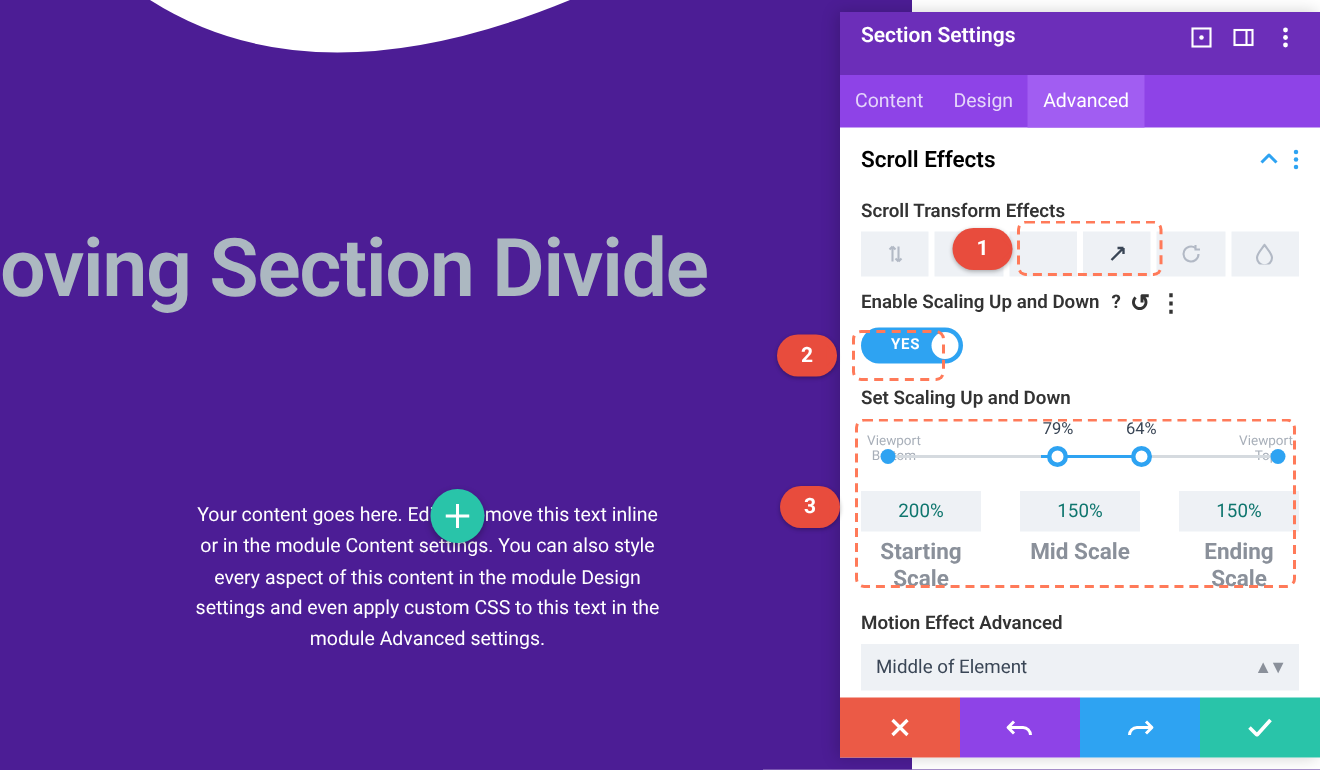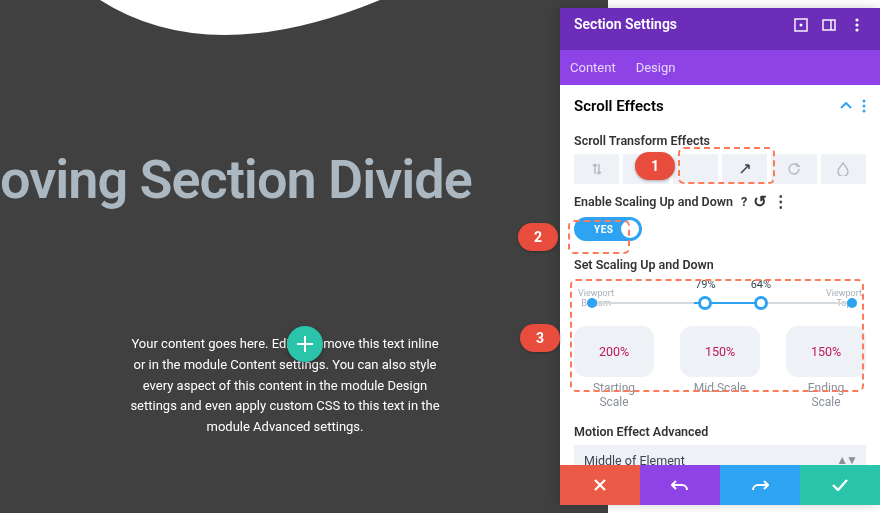--- a/index.html
+++ b/index.html
@@ -1,17 +1,17 @@
 <!DOCTYPE html>
 <html><head>
 <meta charset="utf-8">
 <style>
 * { margin:0; padding:0; box-sizing:border-box; font-family:-apple-system,BlinkMacSystemFont,"Segoe UI",Roboto,Helvetica,Arial,sans-serif; }
 body { width:880px; height:513px; background:#fff; overflow:hidden; position:relative; }
-.stage { position:absolute; left:0; top:0; width:608px; height:513px; background:#404040; }
+.stage { position:absolute; left:0; top:0; width:608px; height:513px; background:#4c1d95; }
 .headline { position:absolute; top:148px; left:0; width:560px; font-size:54px; font-weight:600; color:#acb8c1; white-space:nowrap; letter-spacing:-1px; }
 .bodycopy { position:absolute; top:334px; left:0; width:560px; padding:0 120px 0 130px; text-align:center; color:#fff; font-size:13px; line-height:1.6; }
 .curve { position:absolute; top:0; left:100px; width:280px; height:55px; }
 .fab { position:absolute; top:326px; left:287px; width:36px; height:36px; border-radius:50%; background:#29c4a9; display:flex; align-items:center; justify-content:center; color:#fff; font-size:18px; box-shadow:0 2px 5px rgba(0,0,0,.3); }
 
 .panel { position:absolute; right:0; top:8px; width:320px; height:497px; background:#fff; box-shadow:-2px 0 10px rgba(0,0,0,0.18); display:flex; flex-direction:column; }
 .p-title { background:#6c2eb9; color:#fff; padding:8px 14px; display:flex; align-items:flex-start; gap:10px; font-weight:600; font-size:14px; height:42px; }
 .p-title .spacer { flex:1; }
 .p-title .ic { width:18px; height:18px; display:flex; align-items:center; justify-content:center; cursor:pointer; }
 .p-tabs { background:#8e43e7; display:flex; font-size:13px; }
@@ -35,22 +35,22 @@
 .slider-track { position:absolute; top:24px; left:14px; right:14px; height:2px; background:#d5dadf; }
 .slider-mid { position:absolute; top:24px; height:2px; background:#2ea3f2; left:41%; width:23%; }
 .knob { position:absolute; top:24px; width:10px; height:10px; background:#2ea3f2; border-radius:50%; transform:translate(-5px,-4px); }
 .knob.big { width:14px; height:14px; border:3px solid #2ea3f2; background:#fff; transform:translate(-7px,-6px); }
 .pct { position:absolute; top:0; font-size:11px; color:#3a4656; transform:translateX(-50%); }
 .vp { position:absolute; top:10px; font-size:9px; color:#a8afb9; width:44px; text-align:center; }
 .vp.l { left:0; }
 .vp.r { right:0; text-align:center; }
 .sc-row { display:flex; justify-content:space-between; margin-top:-2px; }
 .sc-col { width:80px; text-align:center; }
-.sc-val { background:#eef1f5; padding:18px 0; font-size:12.5px; color:#be185d;border-radius:12px; }
-.sc-name { font-size:12px; color:#8a909a; margin-top:4px; line-height:1.2; white-space:pre-line; }
+.sc-val { background:#eef1f5; padding:6px 0; font-size:12.5px; color:#0f766e; }
+.sc-name { font-size:15px; color:#8a909a; margin-top:4px; line-height:1.2; white-space:pre-line;font-weight:bold; }
 .select { background:#eef1f5; padding:8px 10px; font-size:12.5px; color:#3a4656; display:flex; align-items:center; }
 .select .arr { margin-left:auto; font-size:12px; color:#8a909a; letter-spacing:-2px;}
 .footer { display:flex; height:40px; }
 .f-btn { flex:1; display:flex; align-items:center; justify-content:center; color:#fff; cursor:pointer; }
 .f-cancel{background:#eb5a46;}.f-undo{background:#8e43e7;}.f-redo{background:#2ea3f2;}.f-ok{background:#29c4a9;}
 
 .highlight { position:absolute; border:2px dashed #ff7a59; border-radius:6px; }
 .hl1{top:147px;right:105px;width:97px;height:37px;}
 .hl2{top:220px;right:250px;width:62px;height:34px;}
 .hl3{top:279px;right:16px;width:294px;height:113px;}
@@ -95,20 +95,21 @@
         <svg width="4" height="14" viewBox="0 0 4 14" fill="#fff">
           <circle cx="2" cy="2" r="1.6"></circle>
           <circle cx="2" cy="7" r="1.6"></circle>
           <circle cx="2" cy="12" r="1.6"></circle>
         </svg>
       </span>
   </div>
   <div class="p-tabs">
     <div class="p-tab">Content</div>
     <div class="p-tab">Design</div>
+    <div class="p-tab active">Advanced</div>
   </div>
   <div class="p-body">
     <div class="p-sec-hd">
       <span class="title">Scroll Effects</span>
       <span class="ctl">
           <svg width="12" height="8" viewBox="0 0 12 8" stroke="#2ea3f2" stroke-width="2" fill="none">
             <path d="M1 6 L6 1 L11 6"></path>
           </svg>
         </span>
       <span class="ctl">

